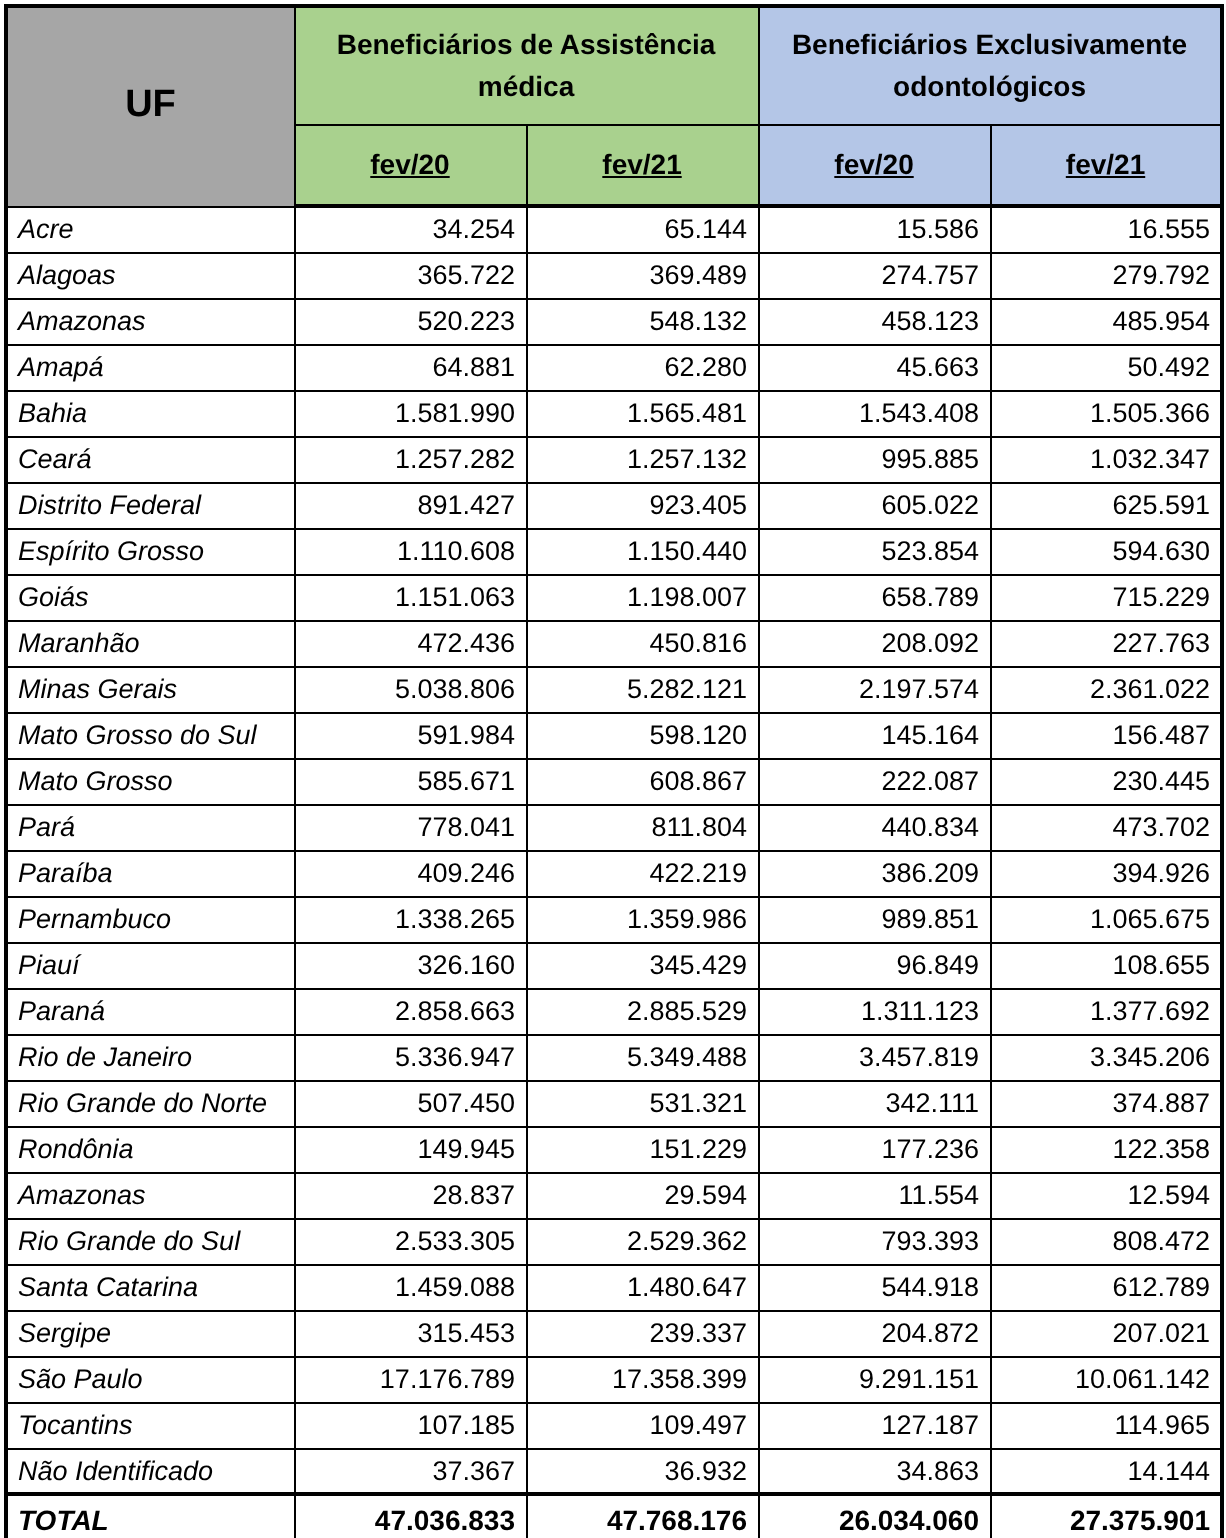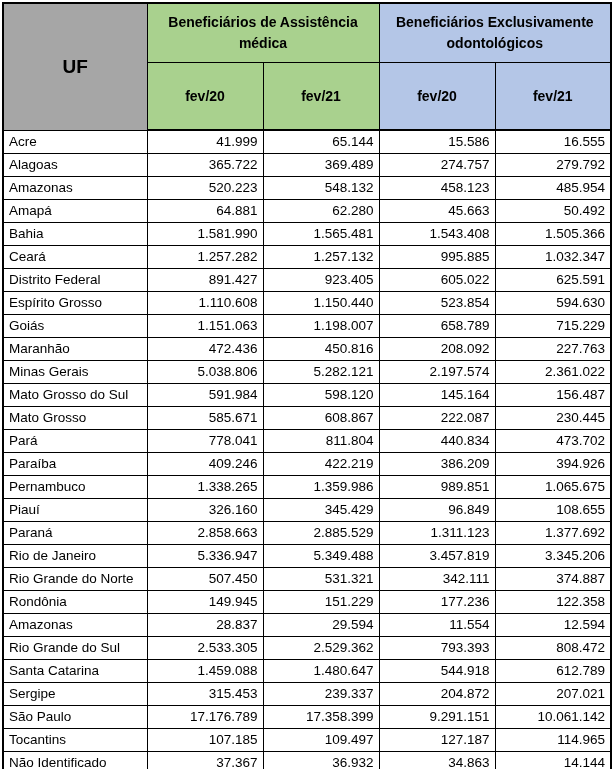--- a/index.html
+++ b/index.html
@@ -28,28 +28,28 @@
   .green { background: var(--green, #a9d18e); }
   .blue  { background: var(--blue, #b4c6e7); }
   .group-head {
     height: 59px;
     font-size: 14px;
     padding: 0 12px;
     line-height: 1.45;
     white-space: normal;
     border-bottom: 1px solid #000;
   }
-  .sub-head { height: 68px; font-size: 14px; border-bottom: 2px solid #000; }
+  .sub-head { height: 41px; font-size: 14px; border-bottom: 2px solid #000; text-decoration: underline; }
   tbody td {
     height: 23px;
     padding: 1px 5px;
     white-space: nowrap;
     background: #fff;
   }
-  td.uf-cell { text-align: left; }
+  td.uf-cell { text-align: left; font-style: italic; }
   td.num-cell { text-align: right; }
   tr.total td {
     font-weight: bold;
     border-top: 2px solid #000;
     font-size: 14px;
     height: 26px;
   }
 </style>
 </head>
 <body>
@@ -71,21 +71,21 @@
     <tr>
       <th class="green sub-head">fev/20</th>
       <th class="green sub-head">fev/21</th>
       <th class="blue sub-head">fev/20</th>
       <th class="blue sub-head">fev/21</th>
     </tr>
   </thead>
   <tbody id="table-body">
       <tr>
         <td class="uf-cell">Acre</td>
-        <td class="num-cell">41.999</td>
+        <td class="num-cell">34.254</td>
         <td class="num-cell">65.144</td>
         <td class="num-cell">15.586</td>
         <td class="num-cell">16.555</td>
       </tr>
       <tr>
         <td class="uf-cell">Alagoas</td>
         <td class="num-cell">365.722</td>
         <td class="num-cell">369.489</td>
         <td class="num-cell">274.757</td>
         <td class="num-cell">279.792</td>

